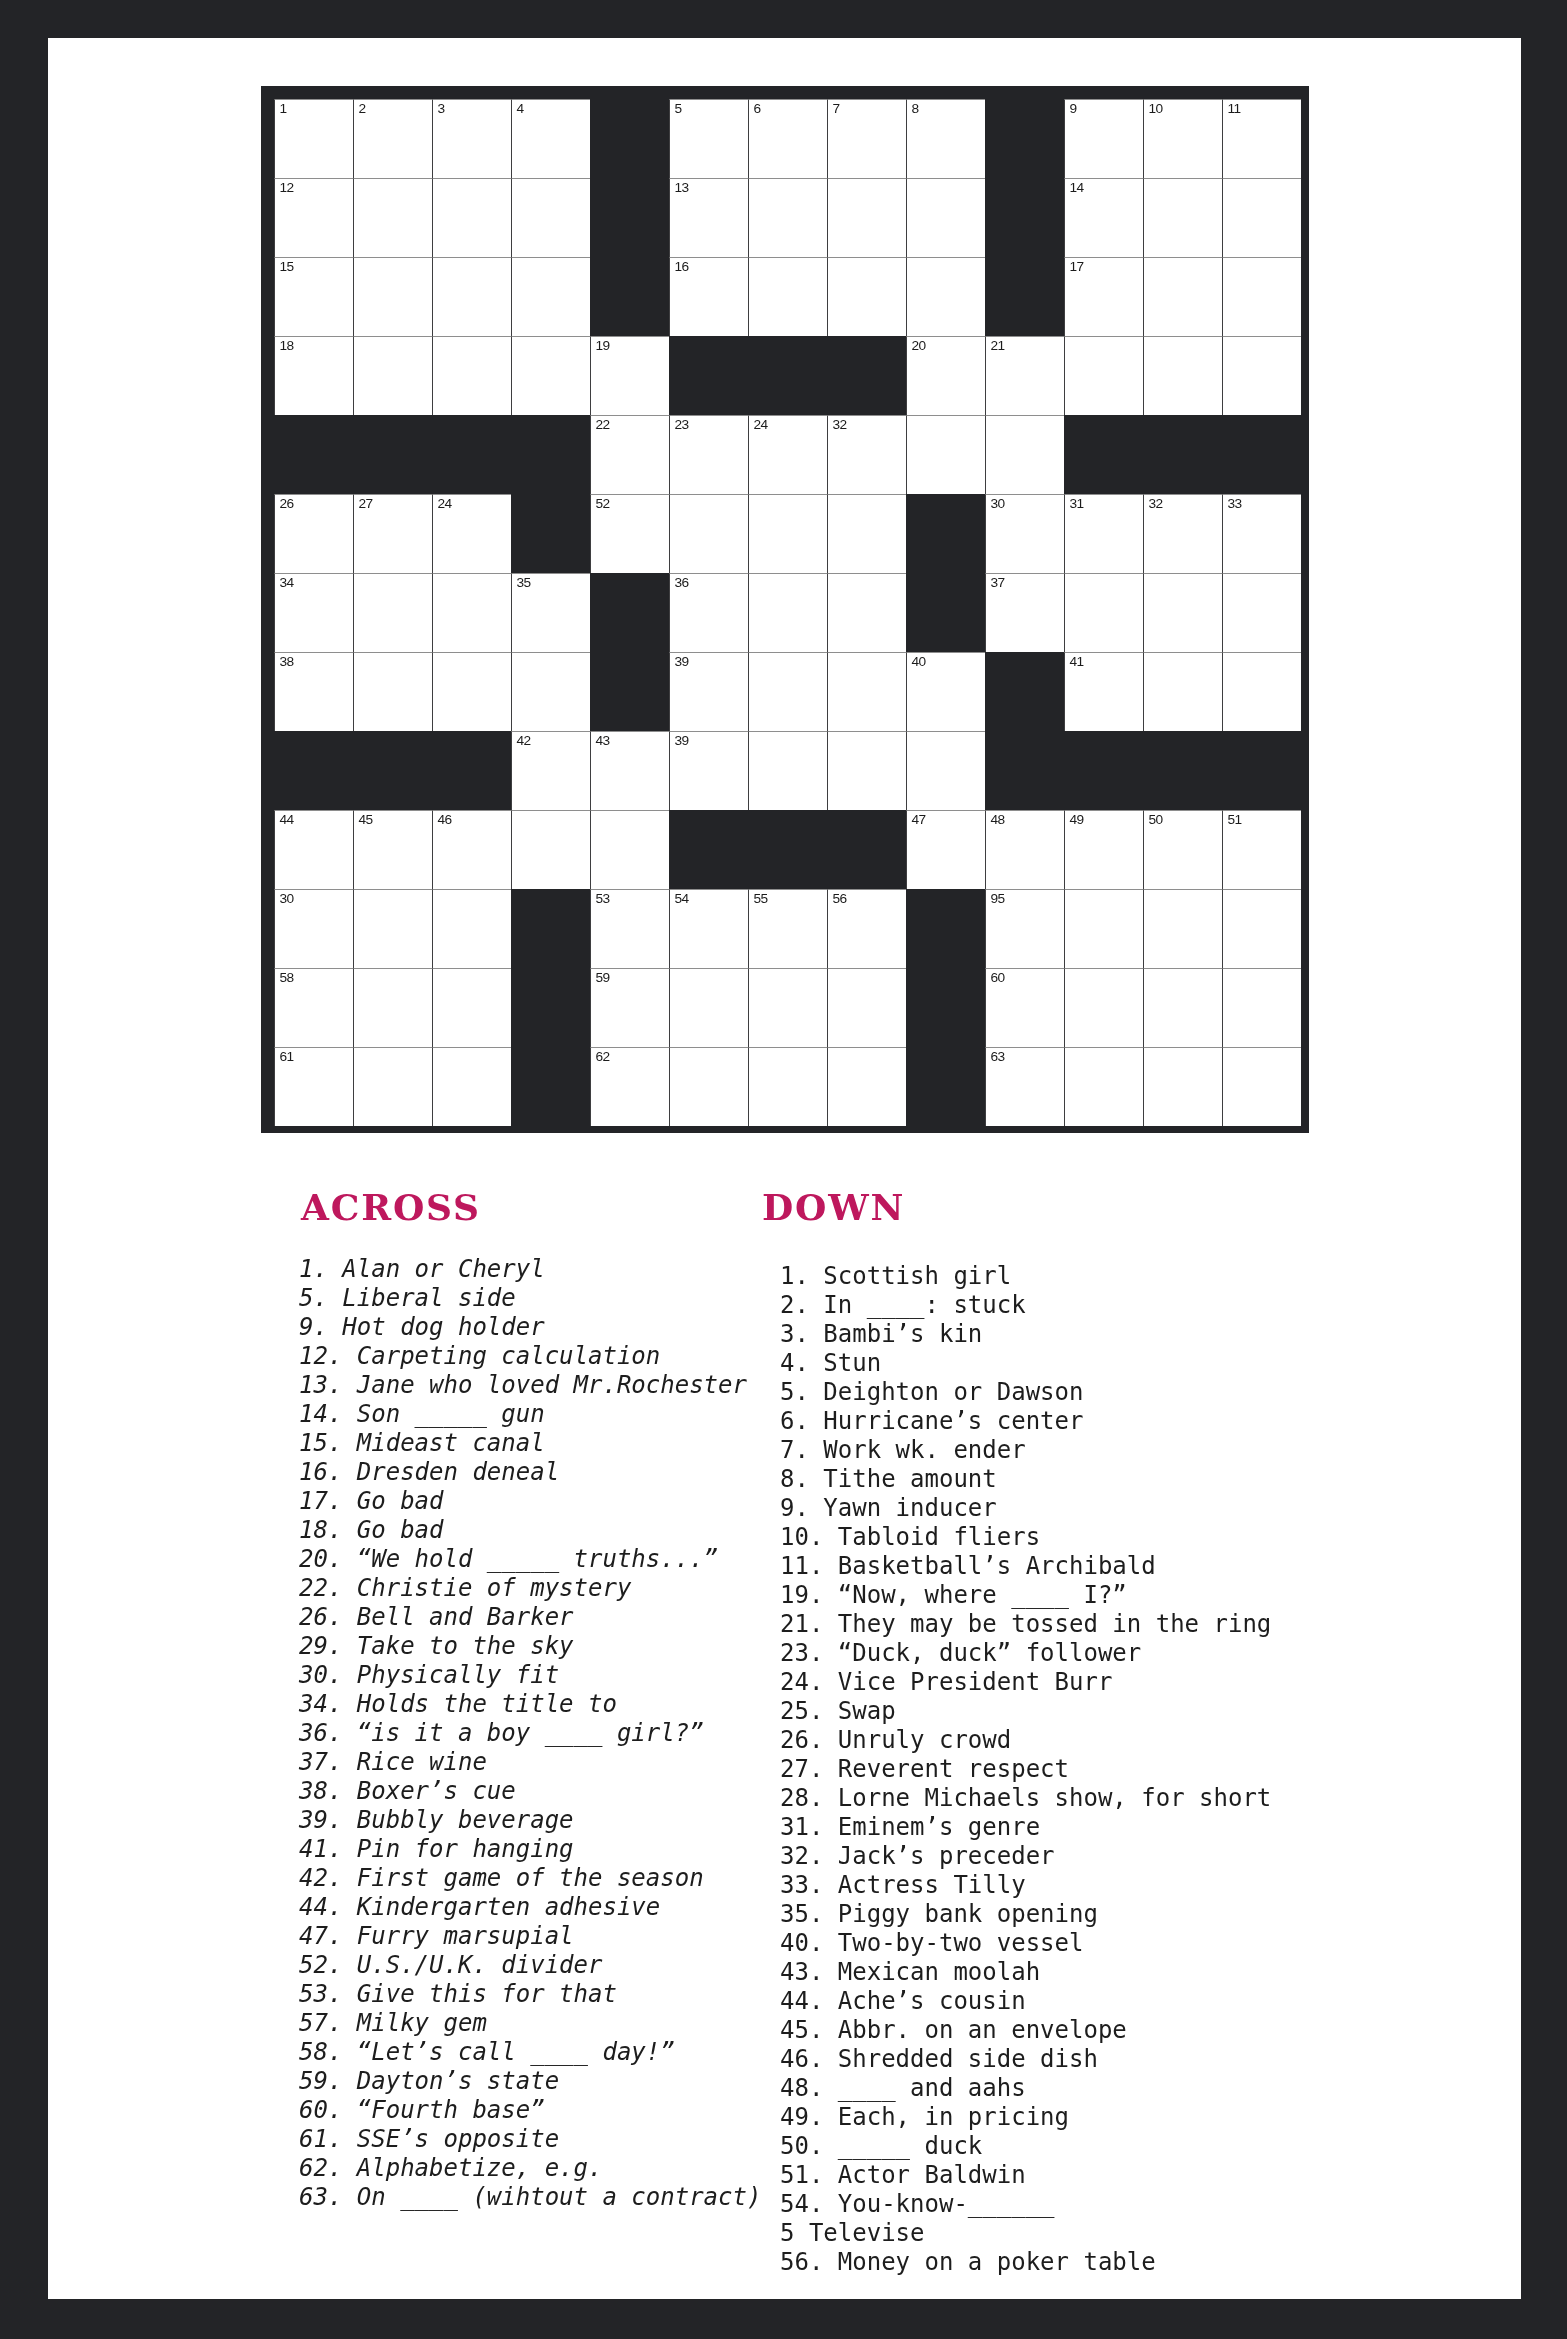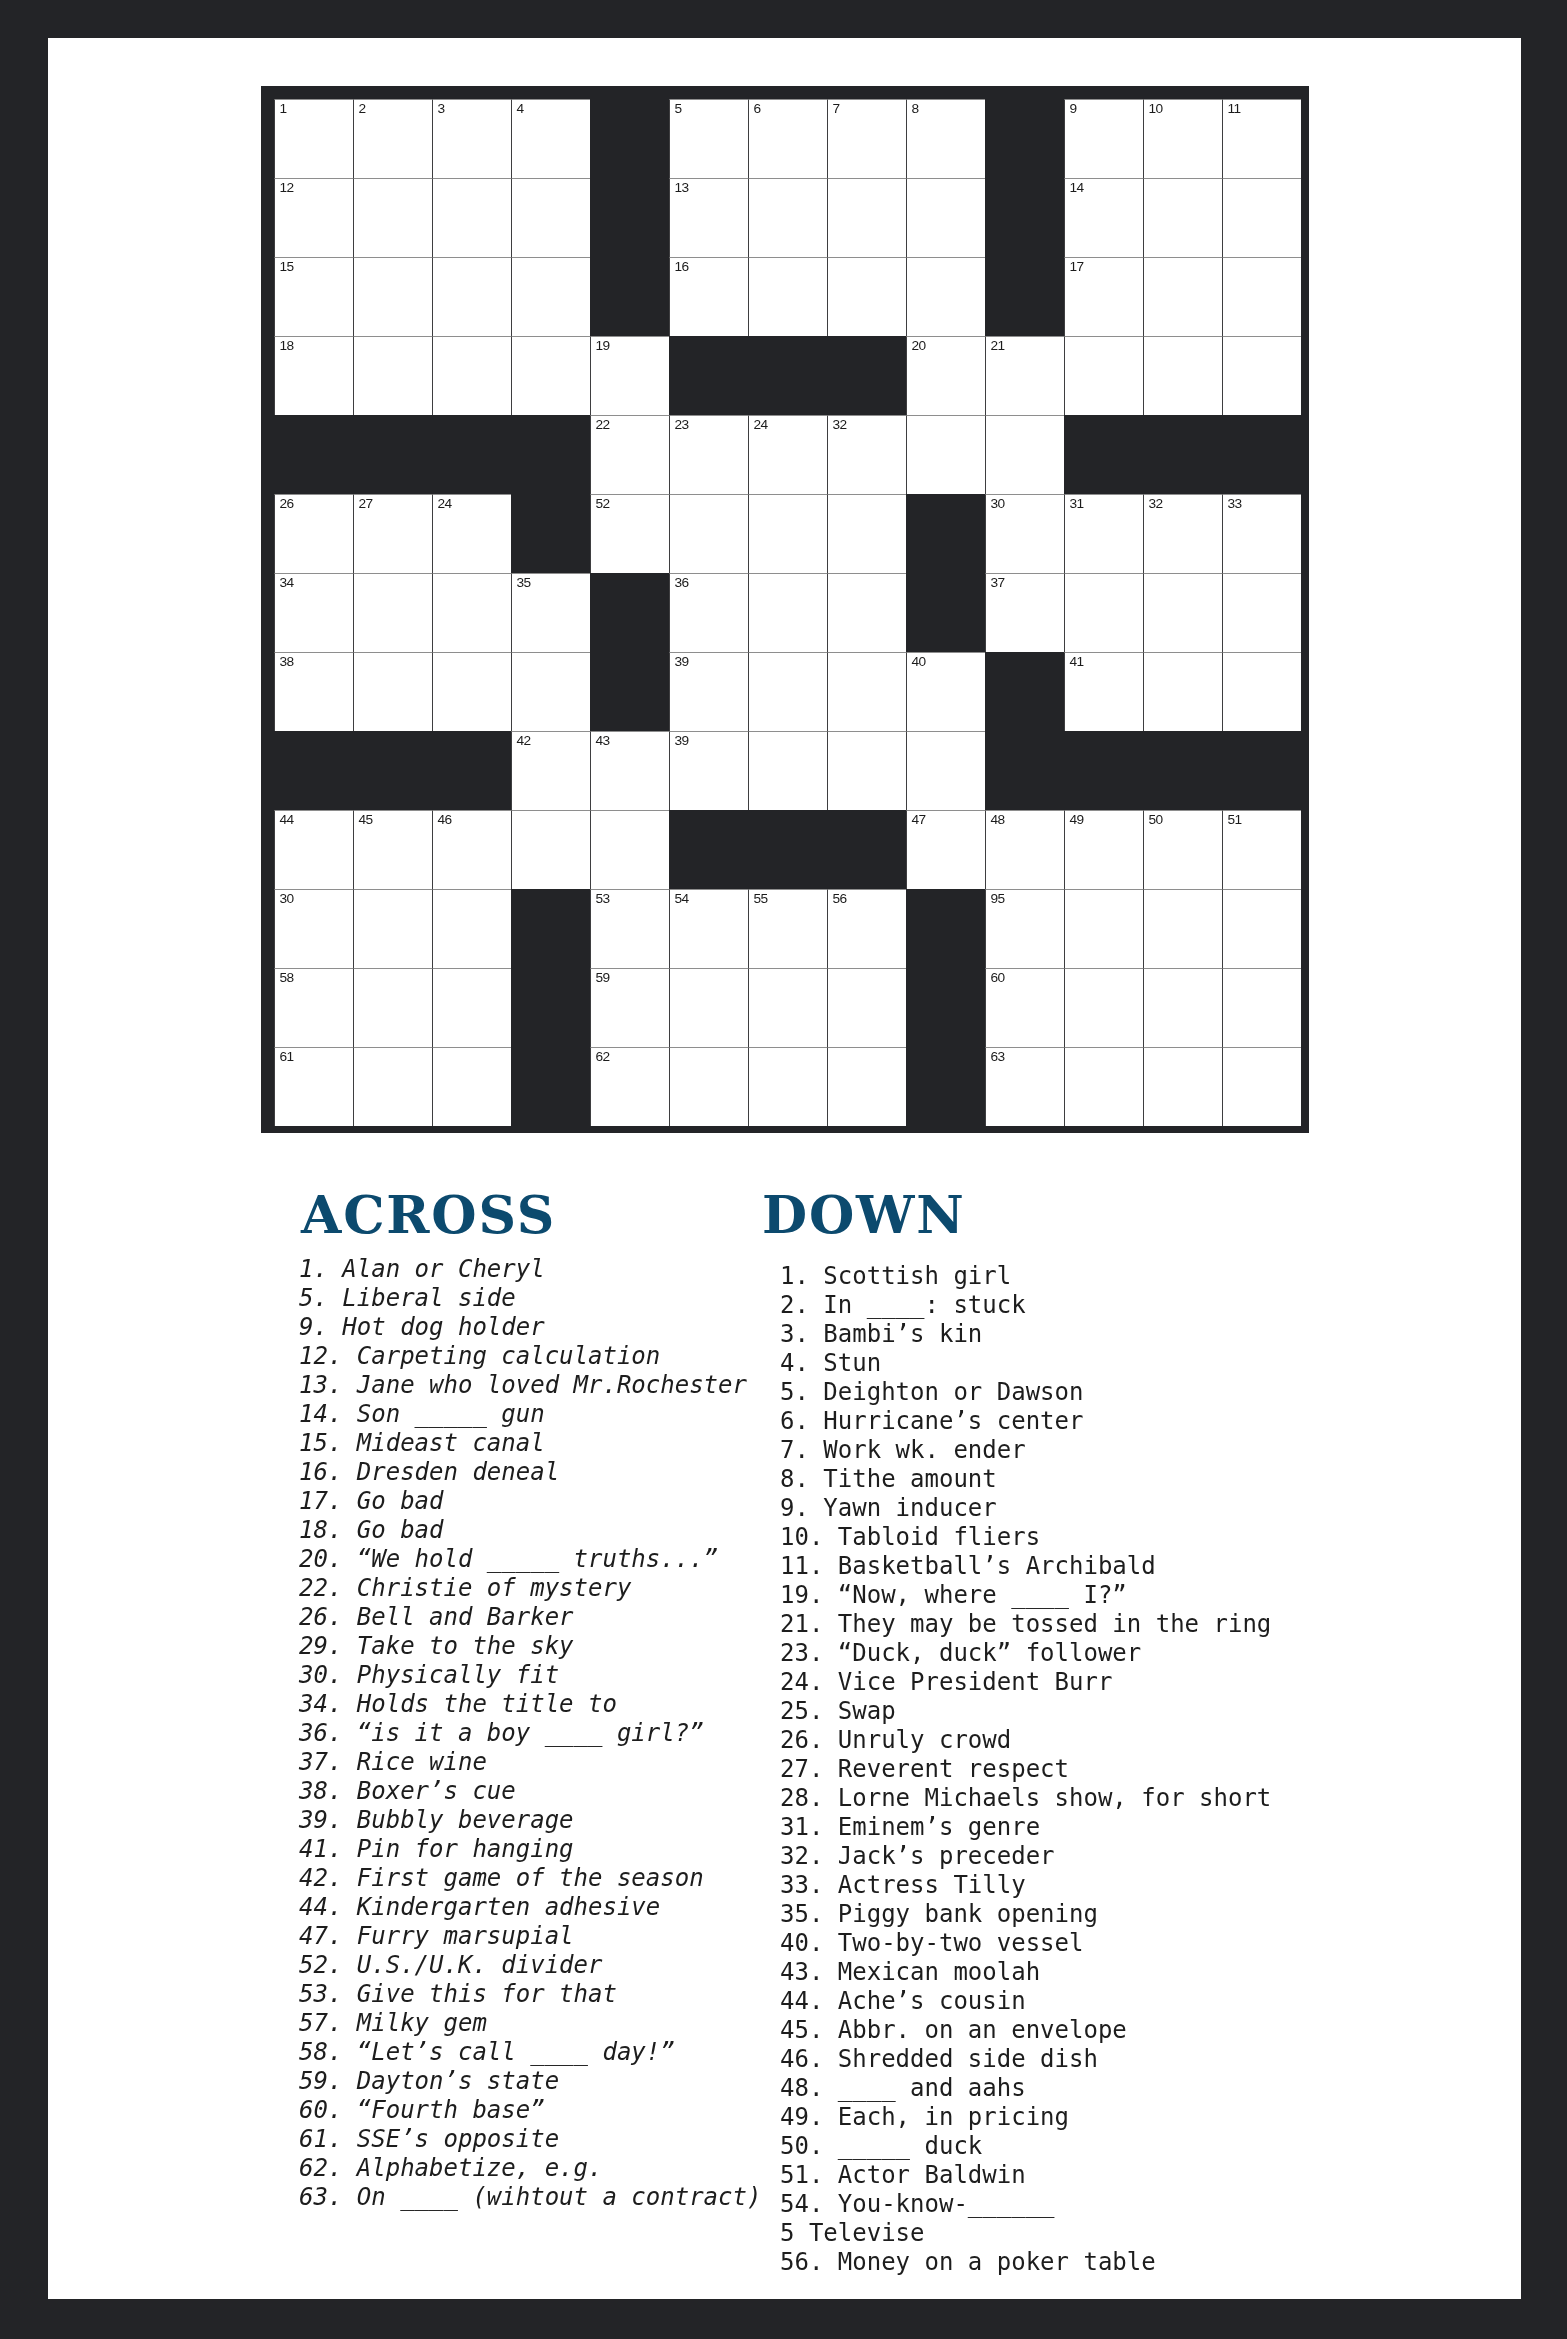--- a/index.html
+++ b/index.html
@@ -44,23 +44,23 @@
     font-family:"Liberation Sans","DejaVu Sans",sans-serif;
     font-size:13.7px; line-height:1;
     color:#1c1c1c;
     letter-spacing:-0.5px;
   }
   
   .clue-title {
     position:absolute;
     font-family:"DejaVu Serif", serif;
     font-weight:700;
-    font-size:52px; line-height:1;
+    font-size:36px; line-height:1;
     letter-spacing:1.8px;
-    color:#0c4a6e;
+    color:#be185d;
   }
   .title-across { left:253px; top:1151px; }   
   .title-down   { left:714px; top:1151px; }   
   .clue-list {
     position:absolute;
     white-space:pre;
   }
   .list-across { left:251px; top:1217px;font-style:italic; }    
   .list-down   { left:732px; top:1224px; }    
   .clue-line {

